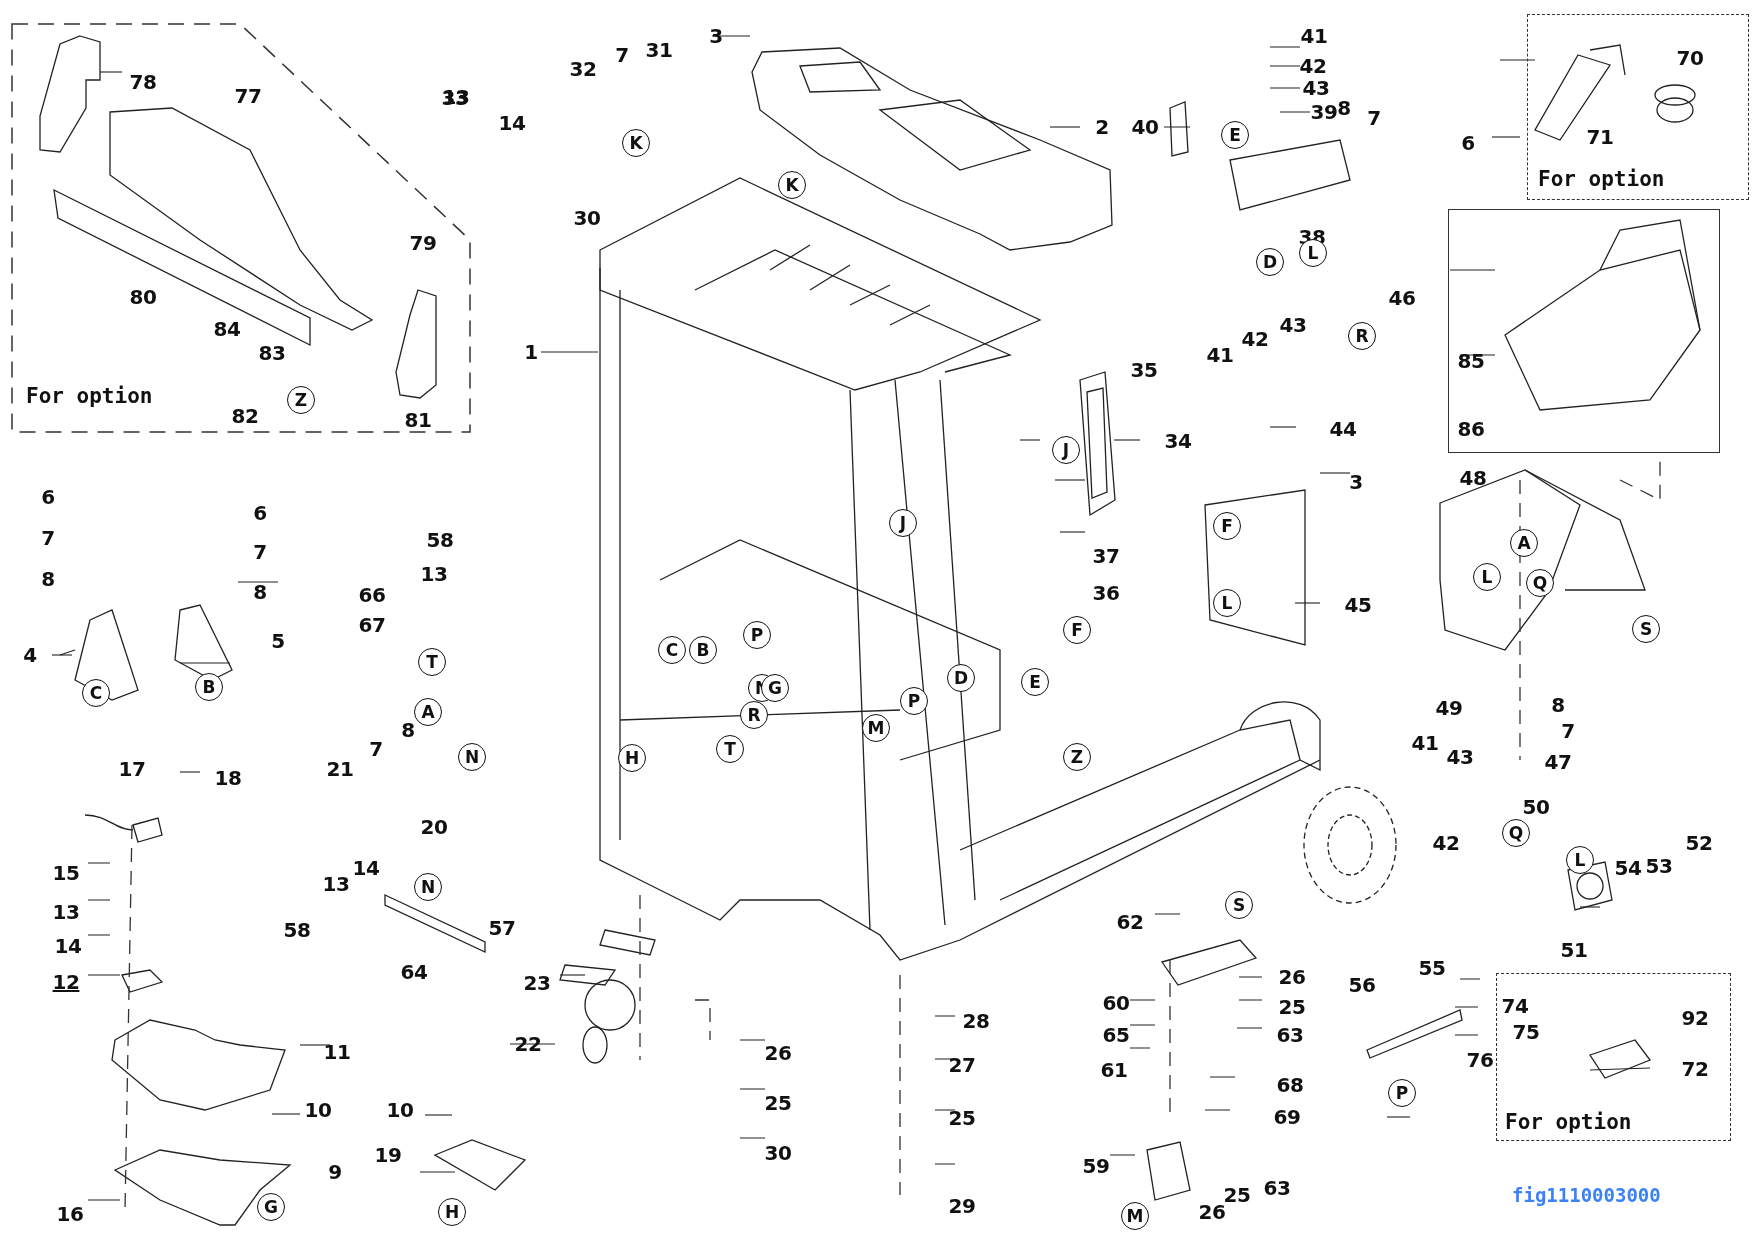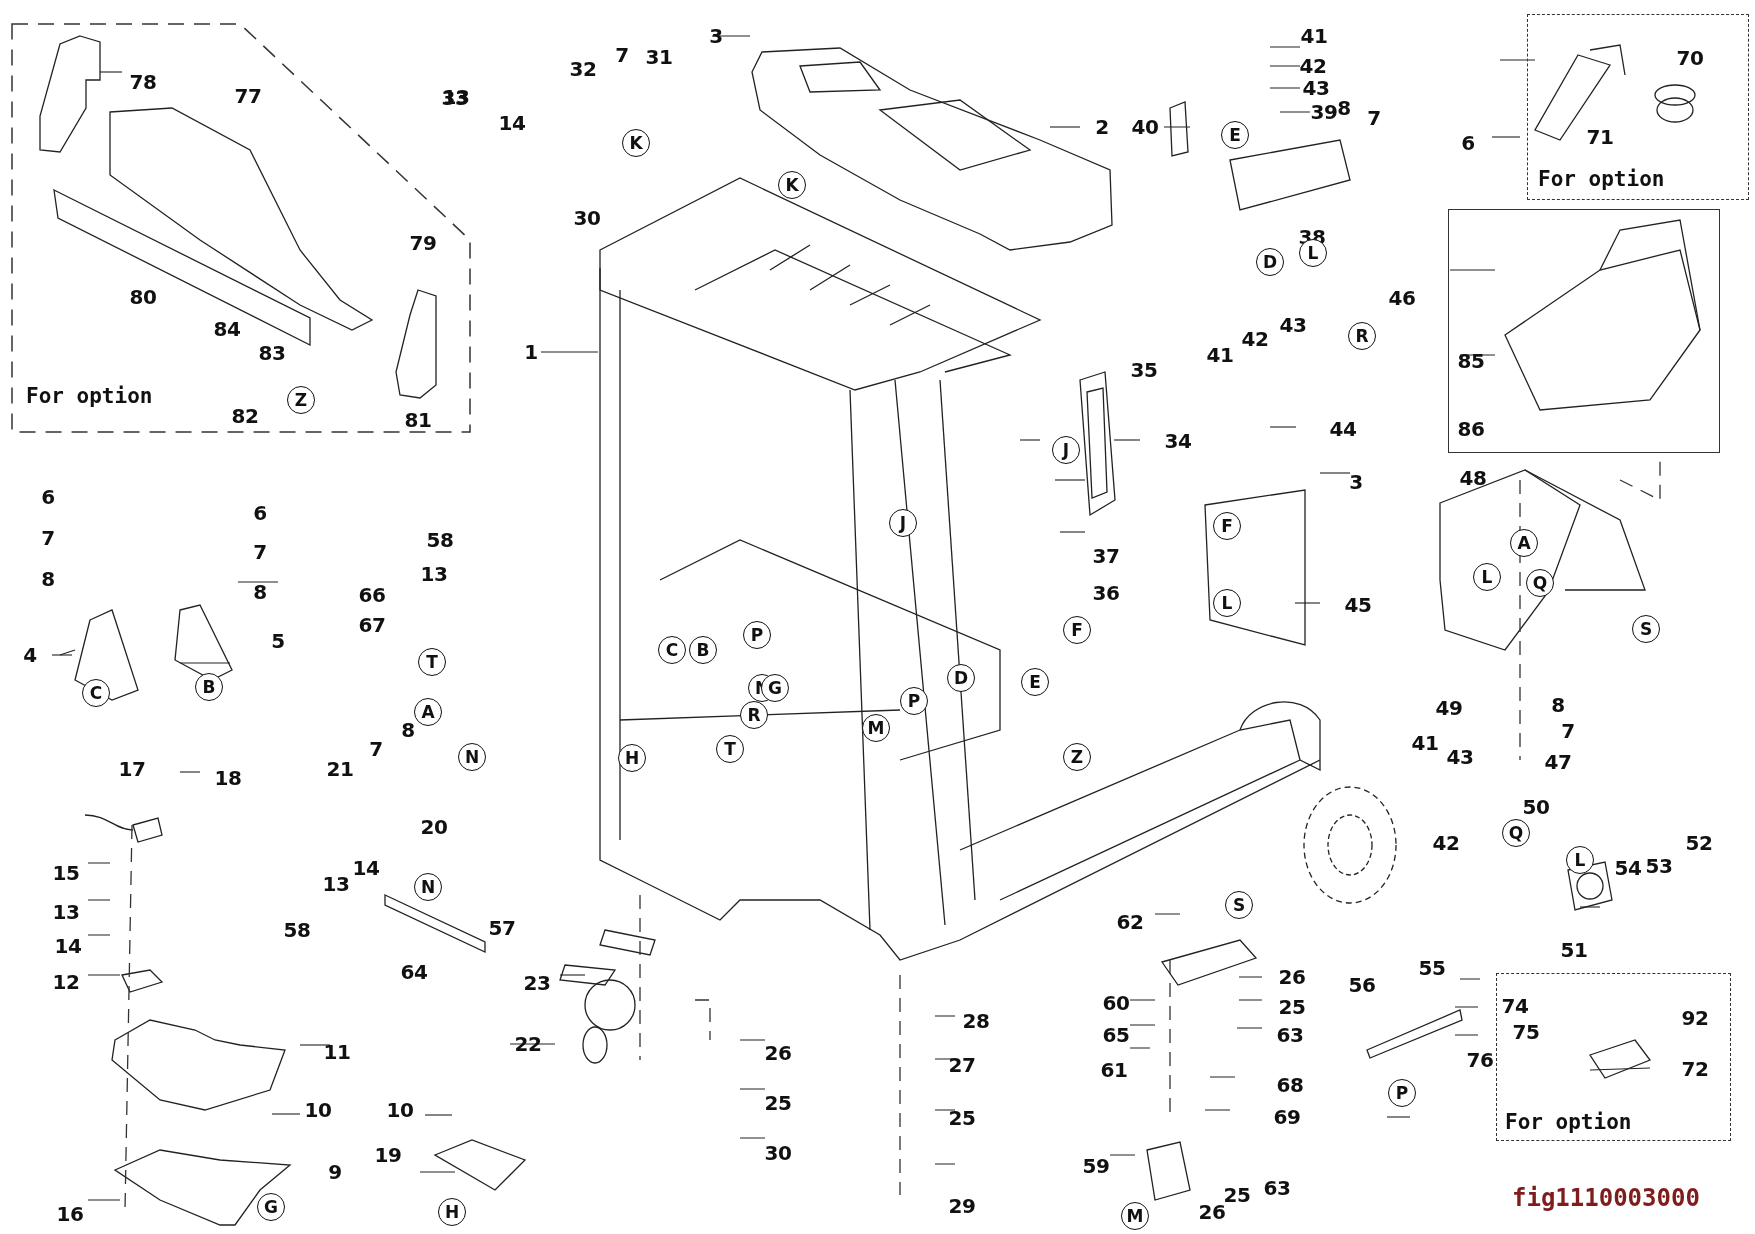--- a/index.html
+++ b/index.html
@@ -8,21 +8,21 @@
   svg.art{position:absolute;left:0;top:0;width:1755px;height:1234px;}
   .pn{position:absolute;font-family:"DejaVu Sans","Liberation Sans",sans-serif;font-weight:bold;
     font-size:20px;line-height:20px;color:#111;white-space:nowrap;transform:translate(-50%,-50%);
     letter-spacing:-0.5px;}
   .ref{position:absolute;width:26px;height:26px;border:1.6px solid #111;border-radius:50%;
     background:#fff;font-family:"DejaVu Sans","Liberation Sans",sans-serif;font-weight:bold;font-size:17px;
     line-height:26px;text-align:center;transform:translate(-50%,-50%);box-sizing:content-box;}
   .opt-label{position:absolute;font-family:"DejaVu Sans Mono","Liberation Mono",monospace;font-weight:bold;
     font-size:21px;color:#111;white-space:nowrap;}
   .fig-id{position:absolute;font-family:"DejaVu Sans Mono","Liberation Mono",monospace;font-weight:bold;
-    font-size:24px;color:#7f1d1d;white-space:nowrap;}
+    font-size:19px;color:#3b82f6;white-space:nowrap;}
   .optbox{position:absolute;border:1.5px dashed #333;box-sizing:border-box;}
   .seatbox{position:absolute;border:1.5px solid #333;box-sizing:border-box;}
 </style>
 </head>
 <body>
 
 <div id="canvas">
 
   <svg class="art" viewBox="0 0 1755 1234" fill="none" stroke="#222" stroke-width="1.3">
 
@@ -188,21 +188,21 @@
       <div class="pn" style="left: 1568px; top: 731px;">7</div>
       <div class="pn" style="left: 48px; top: 579px;">8</div>
       <div class="pn" style="left: 260px; top: 592px;">8</div>
       <div class="pn" style="left: 1344px; top: 108px;">8</div>
       <div class="pn" style="left: 408px; top: 730px;">8</div>
       <div class="pn" style="left: 1558px; top: 705px;">8</div>
       <div class="pn" style="left: 335px; top: 1172px;">9</div>
       <div class="pn" style="left: 318px; top: 1110px;">10</div>
       <div class="pn" style="left: 400px; top: 1110px;">10</div>
       <div class="pn" style="left: 337px; top: 1052px;">11</div>
-      <div class="pn" style="left: 66px; top: 982px;">12</div>
+      <div class="pn" style="left: 66px; top: 982px; text-decoration: underline;">12</div>
       <div class="pn" style="left: 456px; top: 97px;">13</div>
       <div class="pn" style="left: 66px; top: 912px;">13</div>
       <div class="pn" style="left: 336px; top: 884px;">13</div>
       <div class="pn" style="left: 434px; top: 574px;">13</div>
       <div class="pn" style="left: 512px; top: 123px;">14</div>
       <div class="pn" style="left: 68px; top: 946px;">14</div>
       <div class="pn" style="left: 366px; top: 868px;">14</div>
       <div class="pn" style="left: 66px; top: 873px;">15</div>
       <div class="pn" style="left: 70px; top: 1214px;">16</div>
       <div class="pn" style="left: 132px; top: 769px;">17</div>
@@ -217,21 +217,21 @@
       <div class="pn" style="left: 962px; top: 1118px;">25</div>
       <div class="pn" style="left: 1292px; top: 1007px;">25</div>
       <div class="pn" style="left: 1237px; top: 1195px;">25</div>
       <div class="pn" style="left: 778px; top: 1053px;">26</div>
       <div class="pn" style="left: 1292px; top: 977px;">26</div>
       <div class="pn" style="left: 1212px; top: 1212px;">26</div>
       <div class="pn" style="left: 962px; top: 1065px;">27</div>
       <div class="pn" style="left: 976px; top: 1021px;">28</div>
       <div class="pn" style="left: 962px; top: 1206px;">29</div>
       <div class="pn" style="left: 587px; top: 218px;">30</div>
-      <div class="pn" style="left: 659px; top: 50px; margin-top: 7px;">31</div>
+      <div class="pn" style="left: 659px; top: 50px;">31</div>
       <div class="pn" style="left: 583px; top: 69px;">32</div>
       <div class="pn" style="left: 455px; top: 98px;">33</div>
       <div class="pn" style="left: 1178px; top: 441px;">34</div>
       <div class="pn" style="left: 1144px; top: 370px;">35</div>
       <div class="pn" style="left: 1106px; top: 593px;">36</div>
       <div class="pn" style="left: 1106px; top: 556px;">37</div>
       <div class="pn" style="left: 1312px; top: 237px;">38</div>
       <div class="pn" style="left: 1324px; top: 112px;">39</div>
       <div class="pn" style="left: 1145px; top: 127px;">40</div>
       <div class="pn" style="left: 1314px; top: 36px;">41</div>

